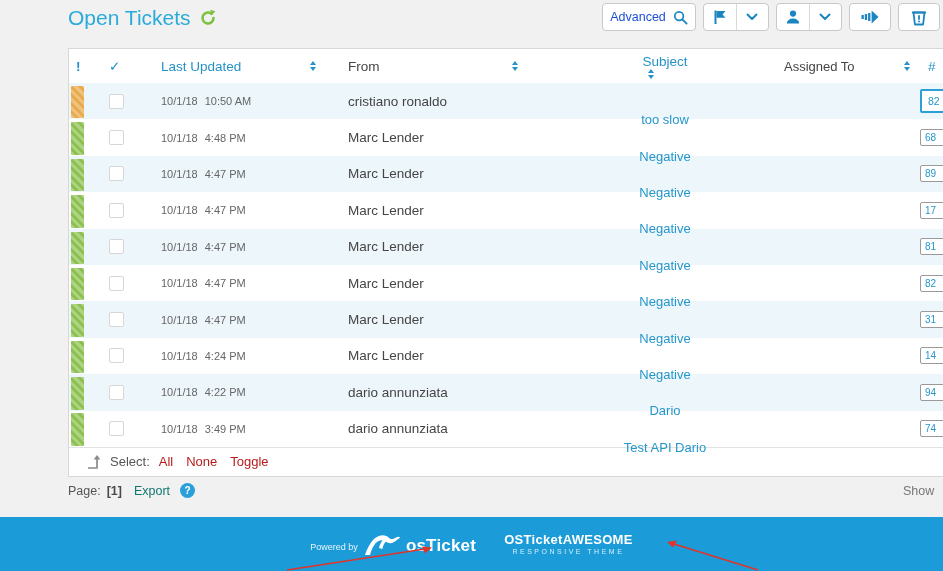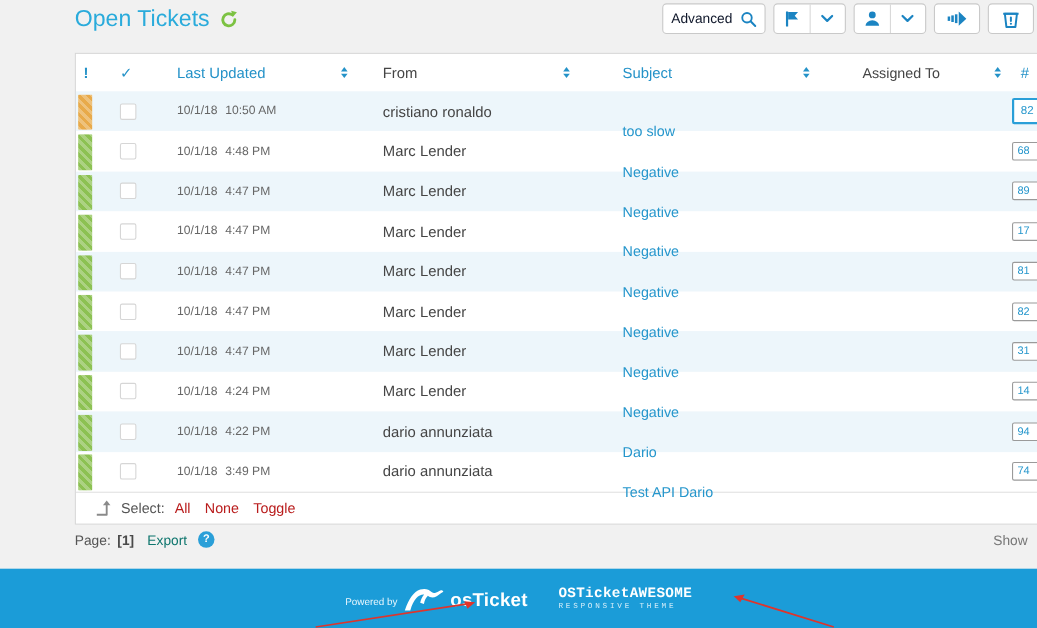--- a/index.html
+++ b/index.html
@@ -5,38 +5,38 @@
   * { margin:0; padding:0; box-sizing:border-box; }
   html,body { width:943px; height:571px; overflow:hidden; background:#f1f1f1;
     font-family:"Liberation Sans", sans-serif; position:relative; }
 
   
   .page-title { position:absolute; left:68px; top:6px; font-size:21px; font-weight:400;
     color:#2aabdb; display:flex; align-items:center; gap:8px; }
   .toolbar { position:absolute; top:3px; right:3px; display:flex; gap:7px; }
   .tbtn { background:#fff; border:1px solid #c9c9c9; border-radius:4px; height:28px;
     display:flex; align-items:center; justify-content:center; cursor:pointer; }
-  .tbtn.advanced { width:94px; gap:7px; font-size:12.5px; color:#0f172a; }
+  .tbtn.advanced { width:94px; gap:7px; font-size:12.5px; color:#1d4ed8; }
   .tbtn.split { width:66px; padding:0; }
   .split .half { flex:1; height:100%; display:flex; align-items:center; justify-content:center; }
   .split .half + .half { border-left:1px solid #d9d9d9; }
   .tbtn.icon-only { width:42px; }
 
   
   .ticket-table { position:absolute; left:68px; top:48px; width:900px;
     background:#fff; border:1px solid #d7d7d7; }
   .thead { display:flex; height:34px; align-items:center; color:#2492c8; font-size:13.5px; }
   .tr { display:flex; height:36.4px; align-items:center; }
   .tr:nth-child(odd) { background:#edf6fb; }
   .td, .th { flex:none; display:flex; align-items:center; }
   .c-stripe { width:22px; height:100%; }
   .c-check  { width:50px; padding-left:18px; }
   .c-upd    { width:185px; padding-left:20px; }
   .c-from   { width:220px; padding-left:22px; }
-  .c-subj   { width:218px; padding-left:20px; }
+  .c-subj   { width:218px; padding-left:20px;flex-direction:column; }
   .c-asgn   { width:150px; padding-left:20px; }
   .c-num    { width:55px; padding-left:6px; }
   .th.c-stripe { padding-left:7px; font-weight:700; }
   .th { justify-content:space-between; }
   .th .lbl { white-space:nowrap; }
 
   .sort { display:inline-flex; flex-direction:column; gap:2px; margin-right:10px; }
   .sort i { width:0; height:0; border-left:3.5px solid transparent; border-right:3.5px solid transparent; }
   .sort .up { border-bottom:4px solid #2492c8; }
   .sort .dn { border-top:4px solid #2492c8; }
@@ -69,21 +69,21 @@
     font-size:10px; font-weight:700; display:inline-flex; align-items:center; justify-content:center; cursor:pointer; }
   .show-label { position:absolute; top:484px; left:903px; font-size:12.5px; color:#777; white-space:nowrap; }
 
   
   .footer { position:absolute; left:0; bottom:0; width:943px; height:54px; background:#1b9cd8; }
   .footer-inner { position:absolute; left:0; top:0; width:100%; height:100%;
     display:flex; align-items:center; justify-content:center; gap:28px; }
   .powered { display:flex; align-items:flex-end; gap:5px; color:#fff; }
   .powered-label { font-size:9px; color:#e8f6fd; padding-bottom:5px; }
   .brand-text { font-size:17px; font-weight:700; color:#fff; letter-spacing:0.2px; padding-bottom:1px; }
-  .theme-logo { text-align:left; color:#fff; line-height:1.25;font-family:Liberation Mono, monospace; }
+  .theme-logo { text-align:center; color:#fff; line-height:1.25; }
   .theme-name { font-size:13px; font-weight:700; letter-spacing:0.3px; }
   .theme-sub { font-size:7px; letter-spacing:2.5px; color:#d5eef9; }
   .annot { position:absolute; left:0; bottom:0; pointer-events:none; }
 </style>
 </head>
 <body>
 
 <div class="page-title">
   <span>Open Tickets</span>
   <svg width="18" height="18" viewBox="0 0 18 18">

